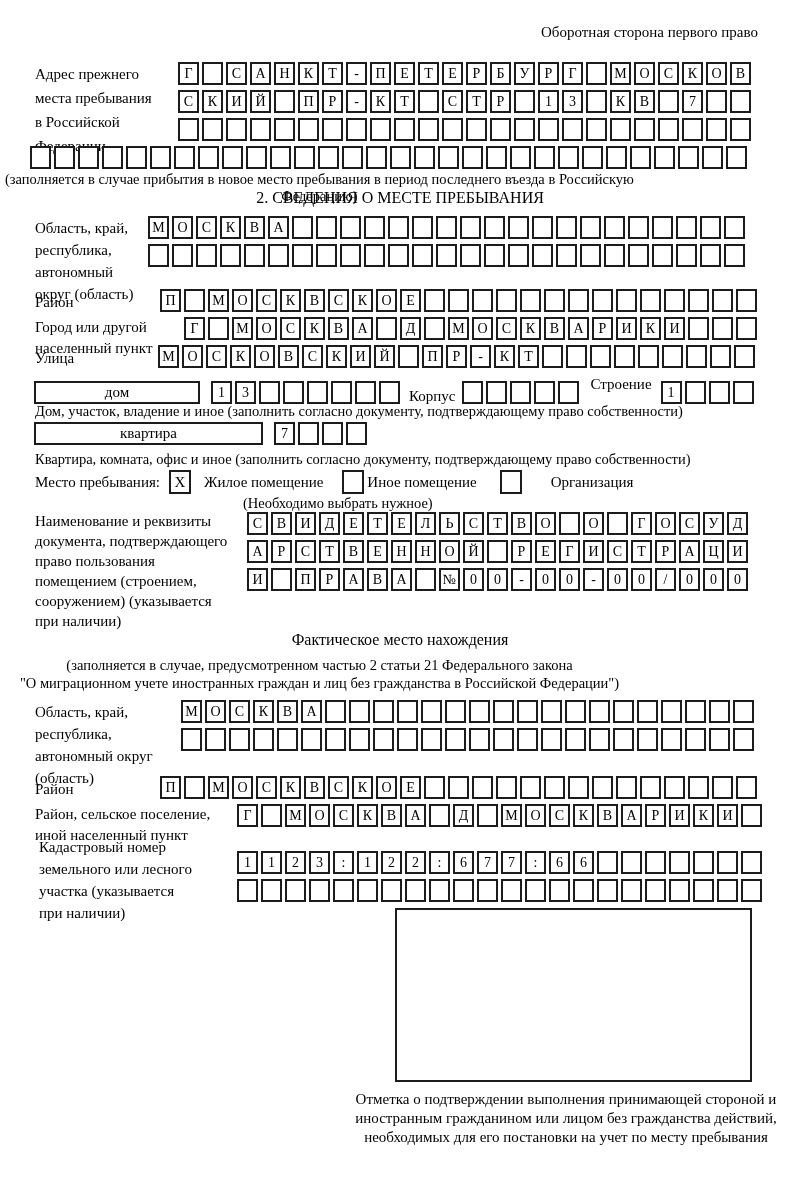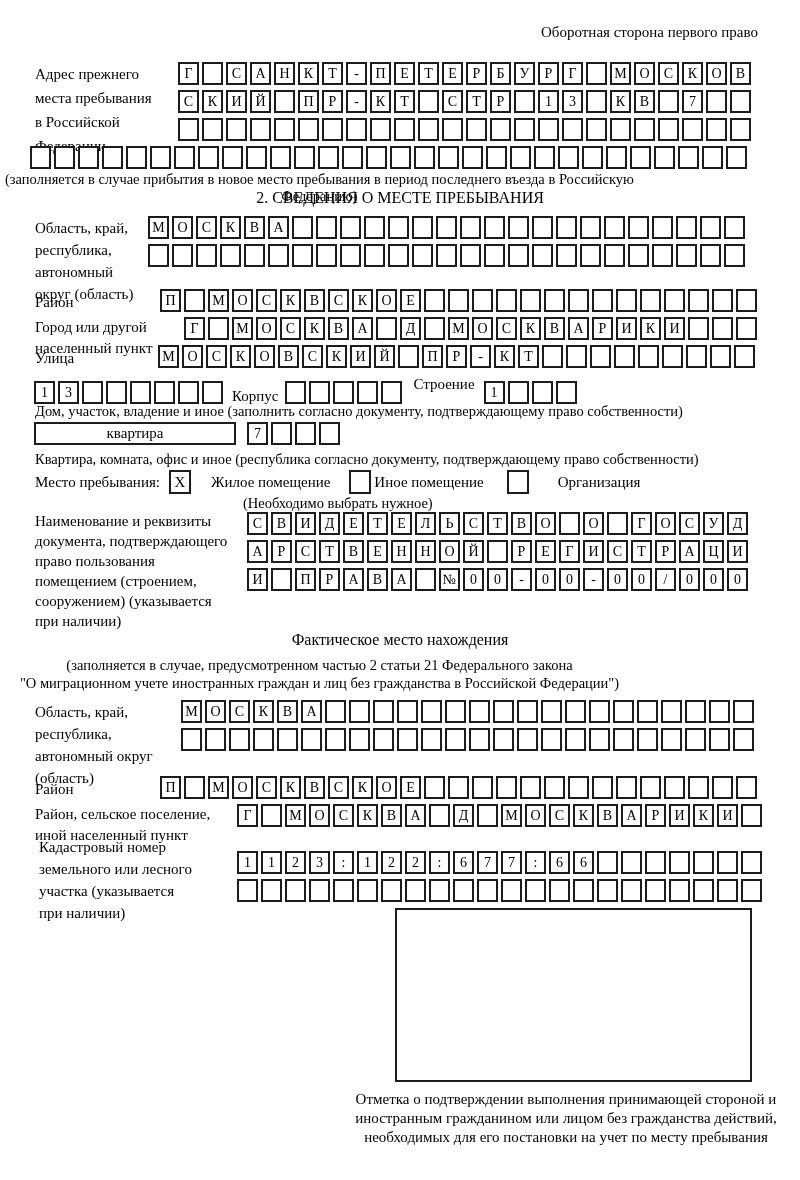--- a/index.html
+++ b/index.html
@@ -284,20 +284,21 @@
     <span class="cell"></span>
     <span class="cell"></span>
     <span class="cell"></span>
     <span class="cell"></span>
     <span class="cell"></span>
     <span class="cell"></span>
     <span class="cell"></span>
   </div>
 
 <div class="row" style="left:34px;top:376px">
+  <div class="rect" style="width:166px;margin-right:8px">дом</div>
   <div style="display:flex;gap:3px">
       <span class="cell">1</span>
       <span class="cell">3</span>
       <span class="cell"></span>
       <span class="cell"></span>
       <span class="cell"></span>
       <span class="cell"></span>
       <span class="cell"></span>
       <span class="cell"></span>
     </div>
@@ -313,34 +314,34 @@
   <div style="display:flex;gap:3px">
       <span class="cell">1</span>
       <span class="cell"></span>
       <span class="cell"></span>
       <span class="cell"></span>
     </div>
 </div>
 <div class="cap" style="left:35px;top:403px">Дом, участок, владение и иное (заполнить согласно документу, подтверждающему право собственности)</div>
 
 <div class="row" style="left:34px;top:422px">
-  <div class="rect" style="width:202px;margin-right:8px">квартира</div>
+  <div class="rect" style="width:229px;margin-right:8px">квартира</div>
   <div style="display:flex;gap:3px">
       <span class="cell">7</span>
       <span class="cell"></span>
       <span class="cell"></span>
       <span class="cell"></span>
     </div>
 </div>
-<div class="cap" style="left:35px;top:451px">Квартира, комната, офис и иное (республика согласно документу, подтверждающему право собственности)</div>
+<div class="cap" style="left:35px;top:451px">Квартира, комната, офис и иное (заполнить согласно документу, подтверждающему право собственности)</div>
 
 <div class="row" style="left:35px;top:470px">
   <span class="inlbl">Место пребывания:</span>
   <span class="checkbox" style="margin-left:6px">X</span>
-  <span class="inlbl" style="margin-left:17px">Жилое помещение</span>
+  <span class="inlbl" style="margin-left:10px">Жилое помещение</span>
   <span class="checkbox" style="margin-left:16px"></span>
   <span class="inlbl" style="margin-left:0">Иное помещение</span>
   <span class="checkbox" style="margin-left:20px"></span>
   <span class="inlbl" style="margin-left:26px">Организация</span>
 </div>
 <div class="cap" style="left:243px;top:495px">(Необходимо выбрать нужное)</div>
 
 <div class="lbl" style="left:35px;top:511px;line-height:20px">Наименование и реквизиты
 документа, подтверждающего
 право пользования

